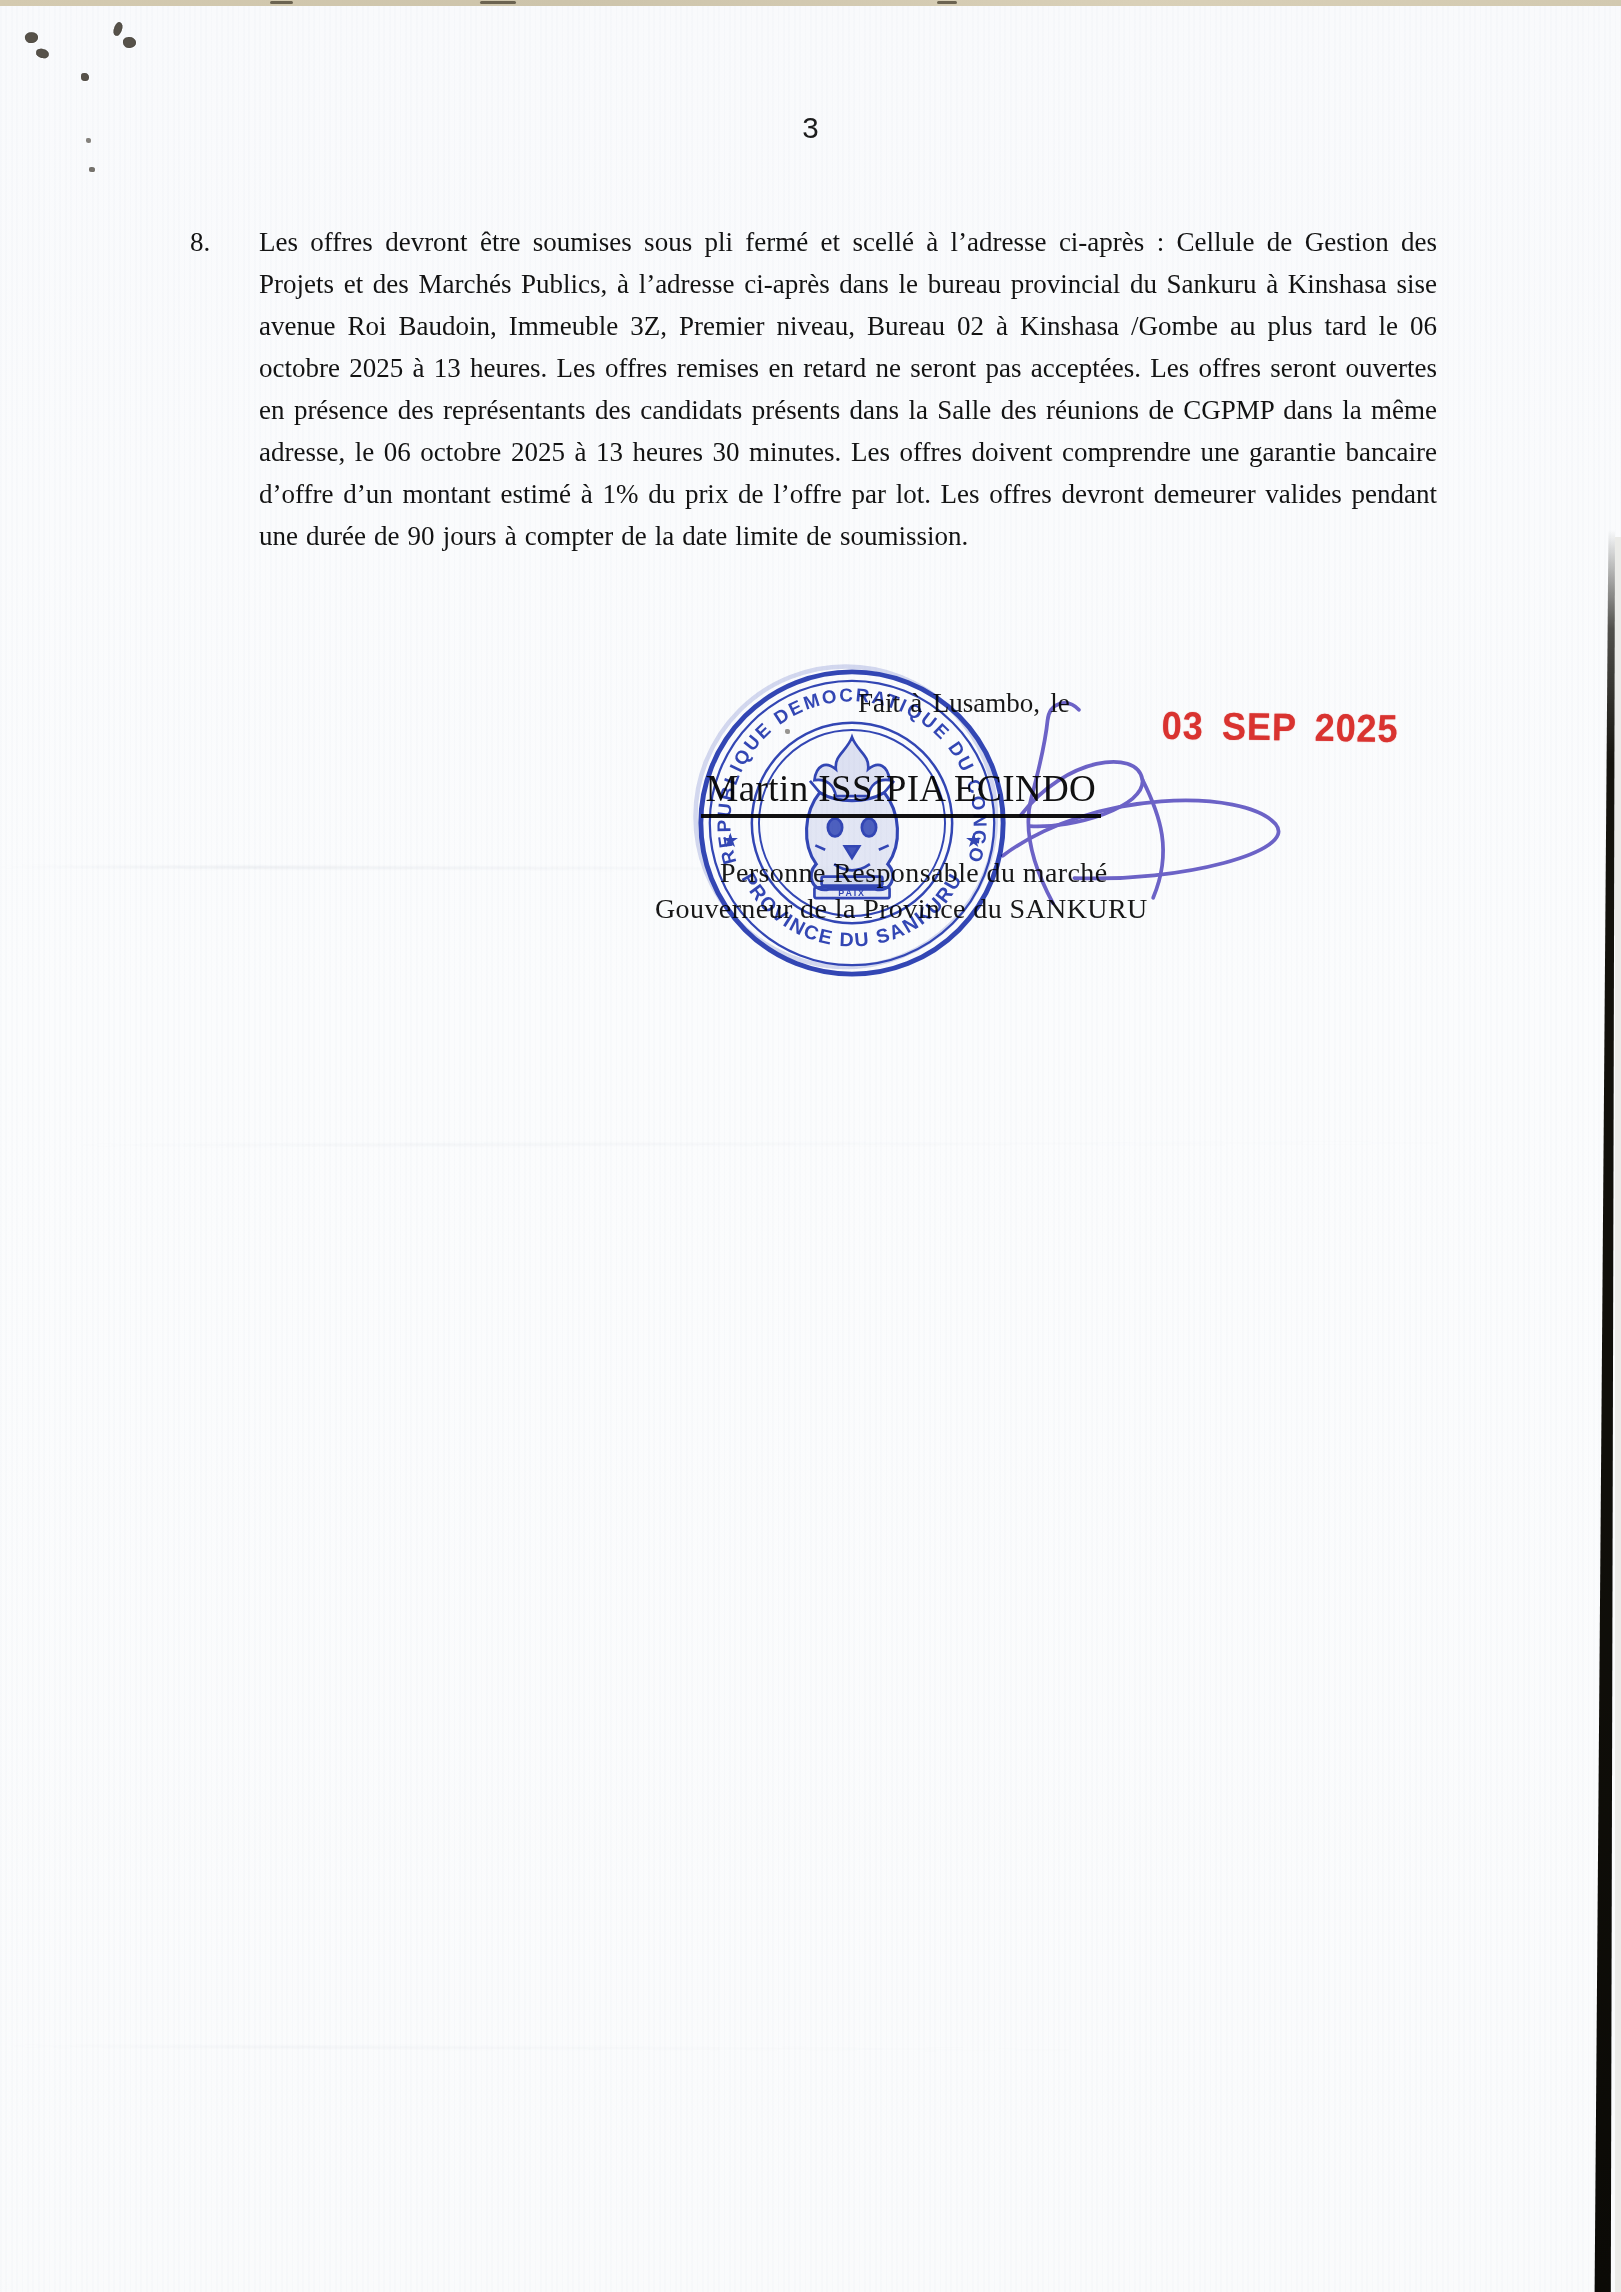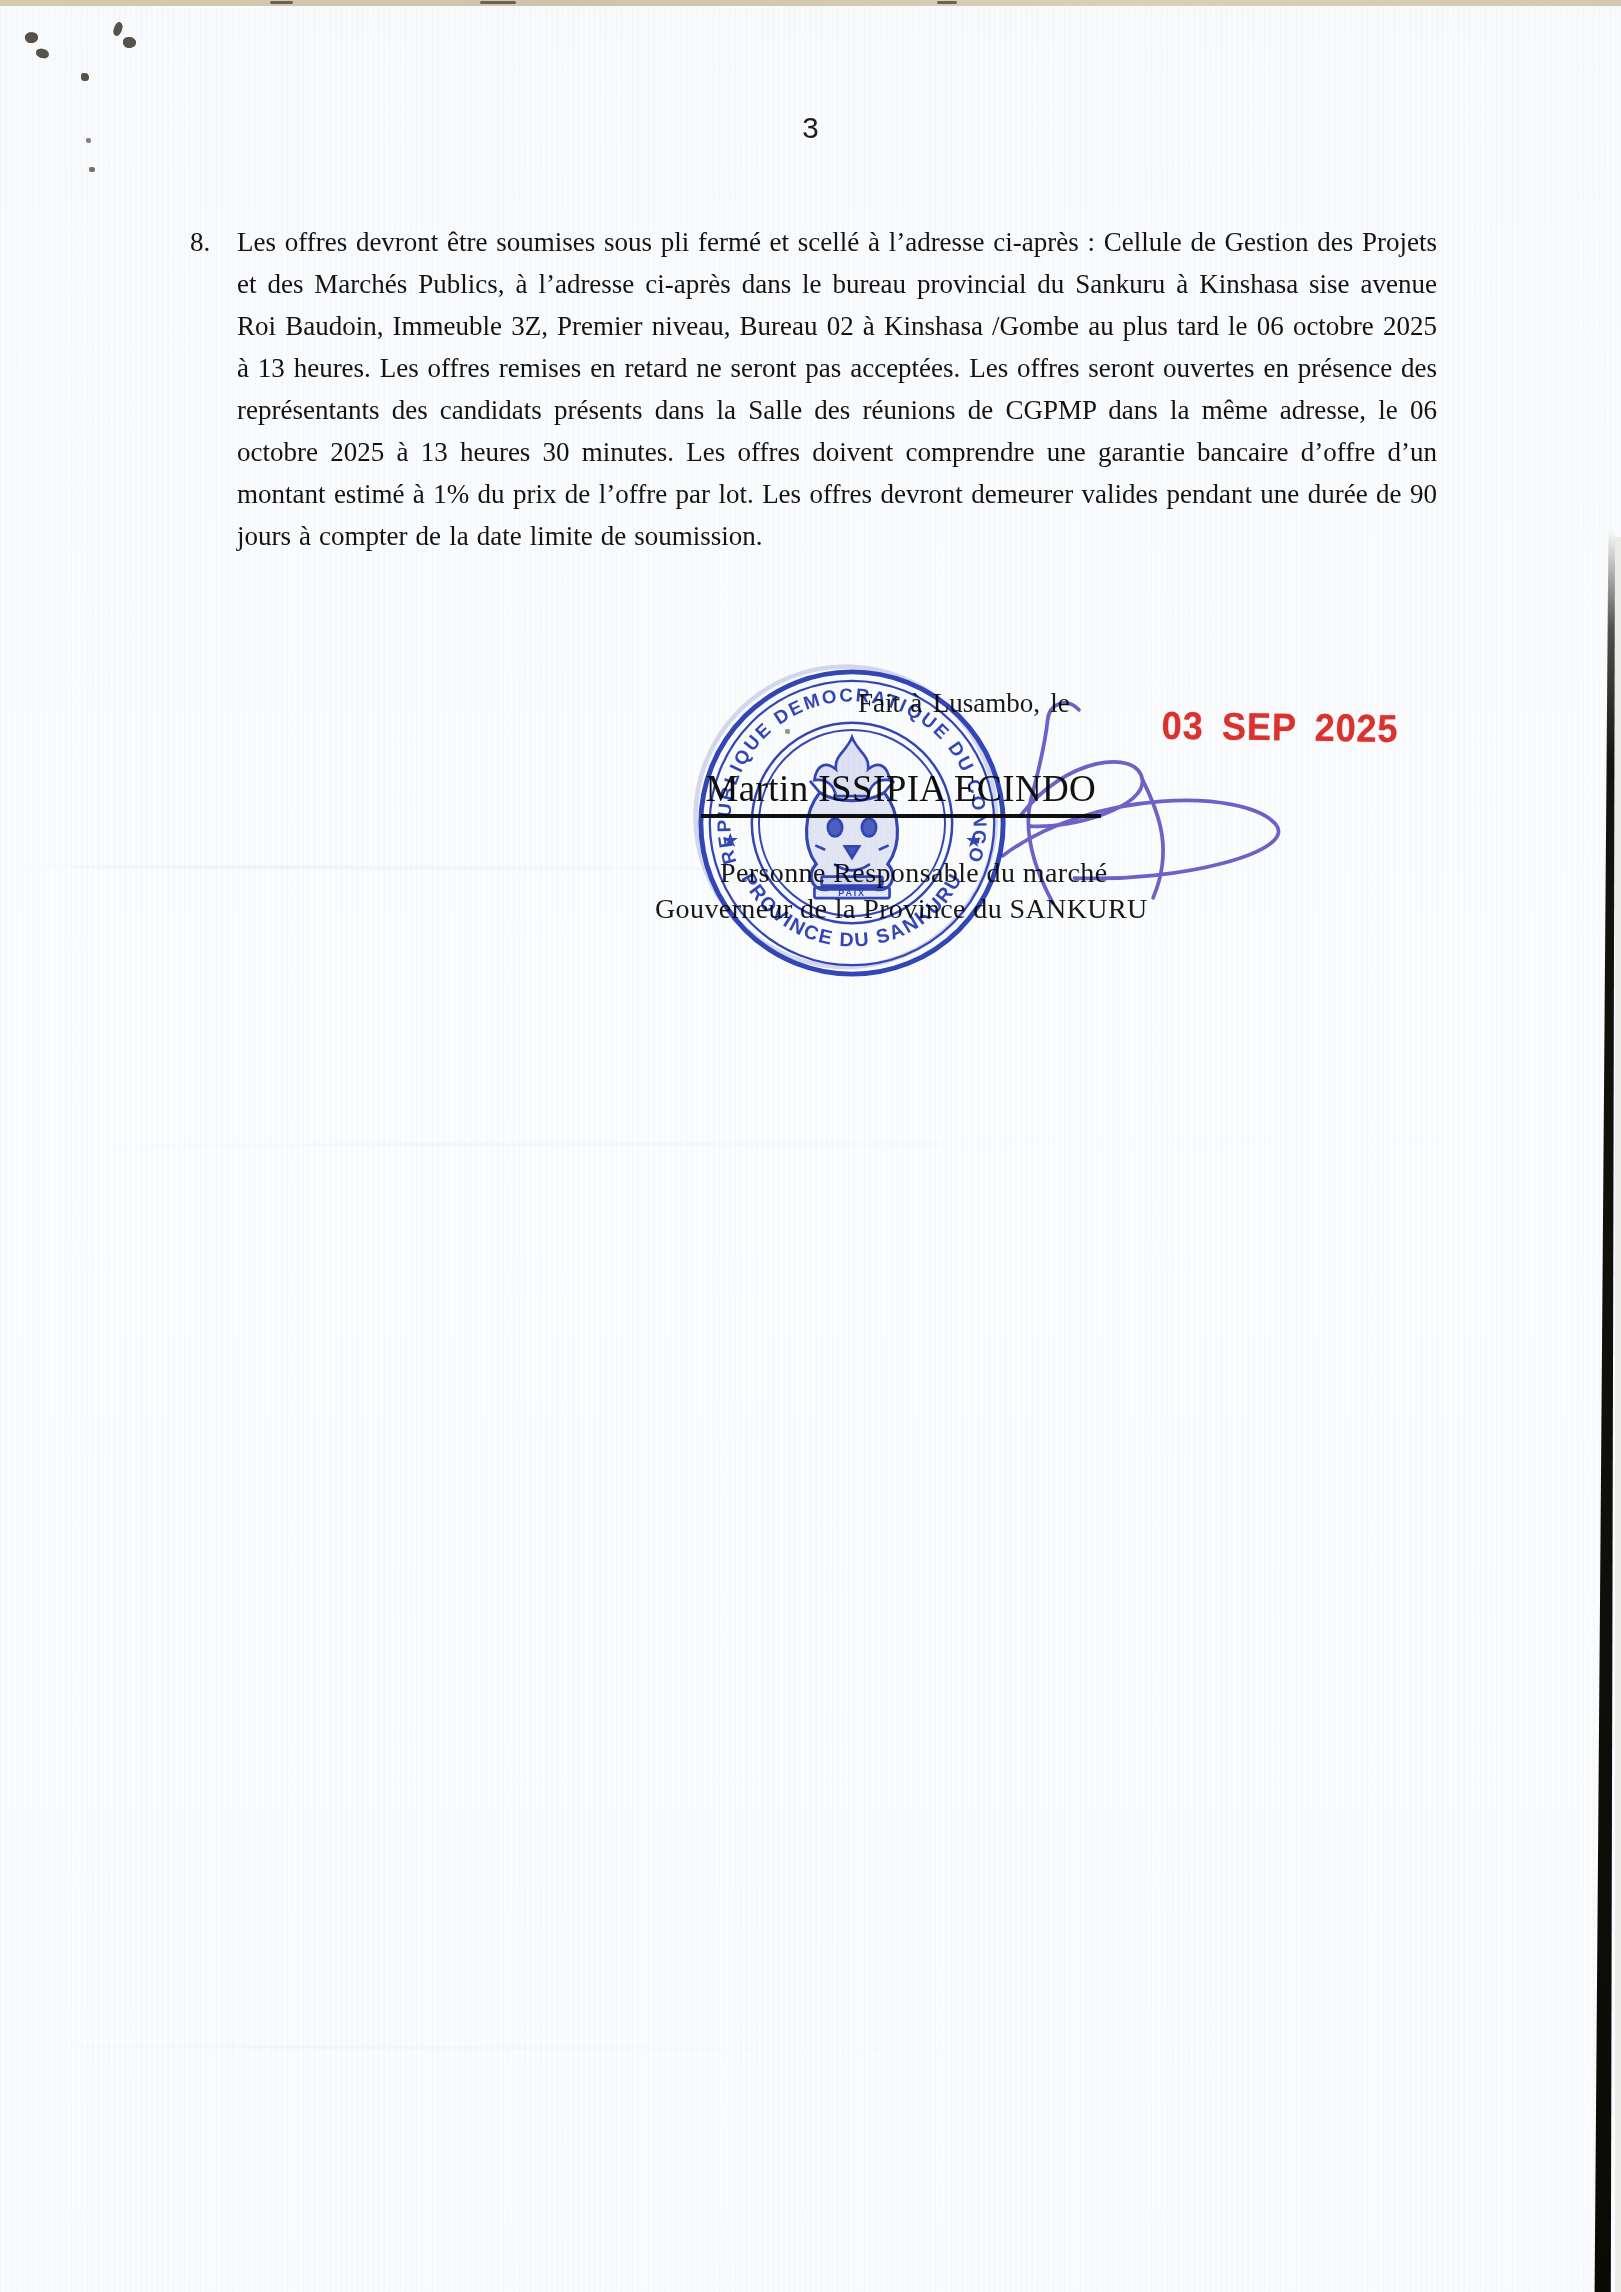--- a/index.html
+++ b/index.html
@@ -32,21 +32,21 @@
   
   .speck{position:absolute;background:#57524a;border-radius:45% 60% 50% 55%;
     box-shadow:0.9px 0.9px 0.9px rgba(255,255,255,.85), inset 0 0 0.9px #2e2b26;}
   
   .page-number{position:absolute;top:111px;left:0;width:1621px;text-align:center;
     font-family:"Liberation Sans",sans-serif;font-size:29.6px;color:#1d1d1d;}
   
   .para{position:absolute;left:190px;top:221px;width:1247px;color:#131313;
     font-size:27px;line-height:42px;}
   .para .marker{position:absolute;left:0;top:0;}
-  .para .ptext{display:block;margin-left:47px;text-align:justify;word-spacing:1.3px;}
+  .para .ptext{display:block;margin-left:69px;text-align:justify;word-spacing:1.3px;}
   
   .place-line{position:absolute;left:858px;top:688px;font-size:27px;color:#181818;word-spacing:3.6px;}
   .date-stamp{position:absolute;left:1162px;top:704px;
     font-family:"Liberation Sans",sans-serif;font-weight:bold;font-size:38px;color:#d93330;
     letter-spacing:0.9px;word-spacing:8px;transform:rotate(.8deg) scale(.95,1.02);transform-origin:left top;
     text-shadow:0 0 1.1px rgba(214,44,44,.65);}
   .signatory-name{position:absolute;left:701px;top:767px;font-size:37px;font-weight:normal;color:#111;
     letter-spacing:0.4px;border-bottom:4.5px solid #111;padding:0 4.5px 3.6px 4.5px;}
   .title-1{position:absolute;left:720px;top:857px;font-size:28px;color:#181818;letter-spacing:0.4px;}
   .title-2{position:absolute;left:655px;top:893px;font-size:28px;color:#181818;letter-spacing:0.4px;}

